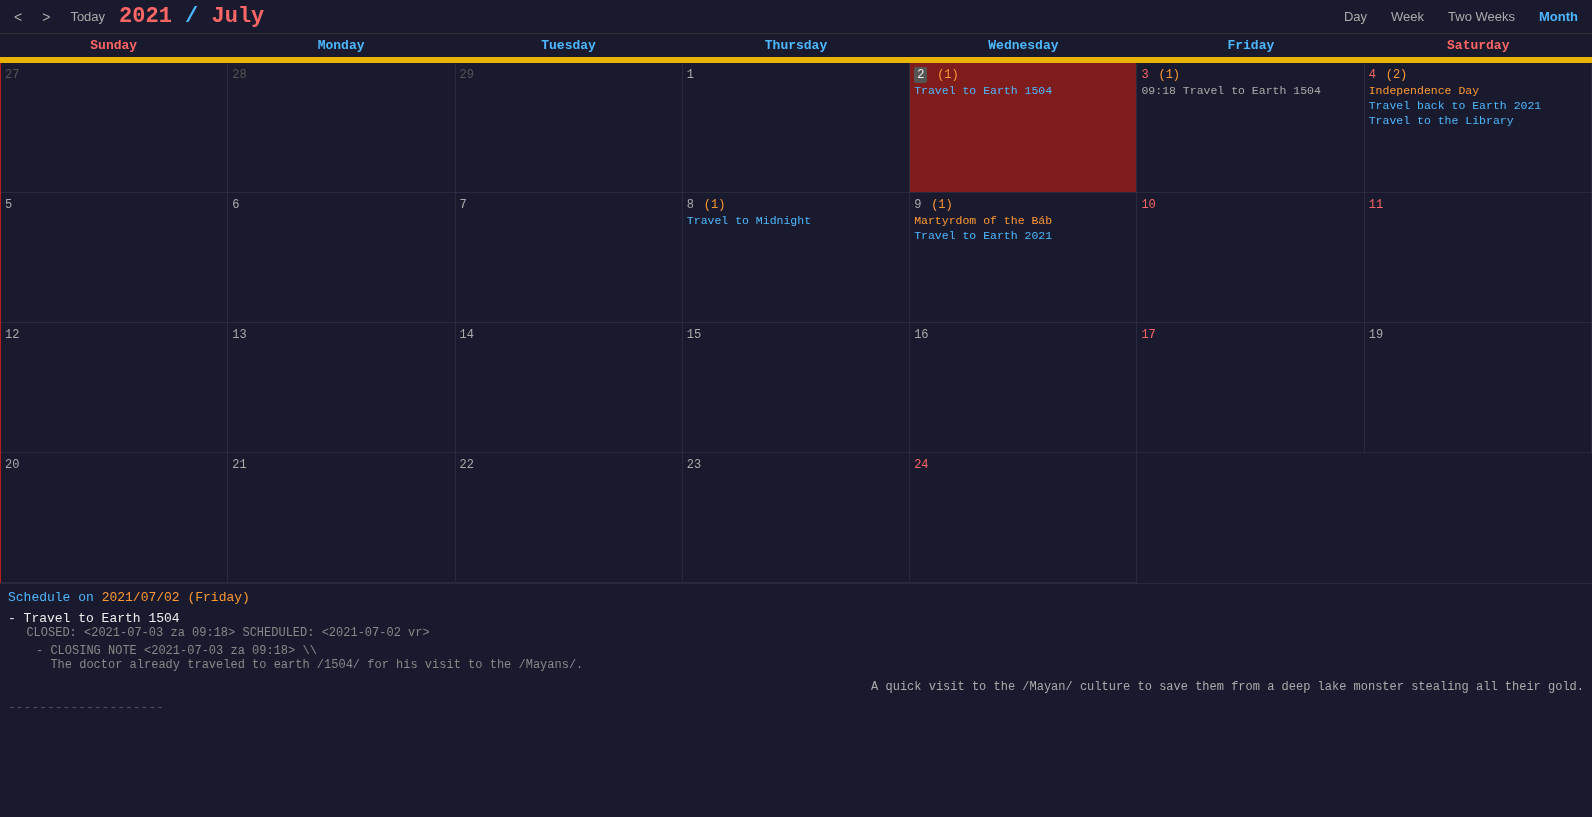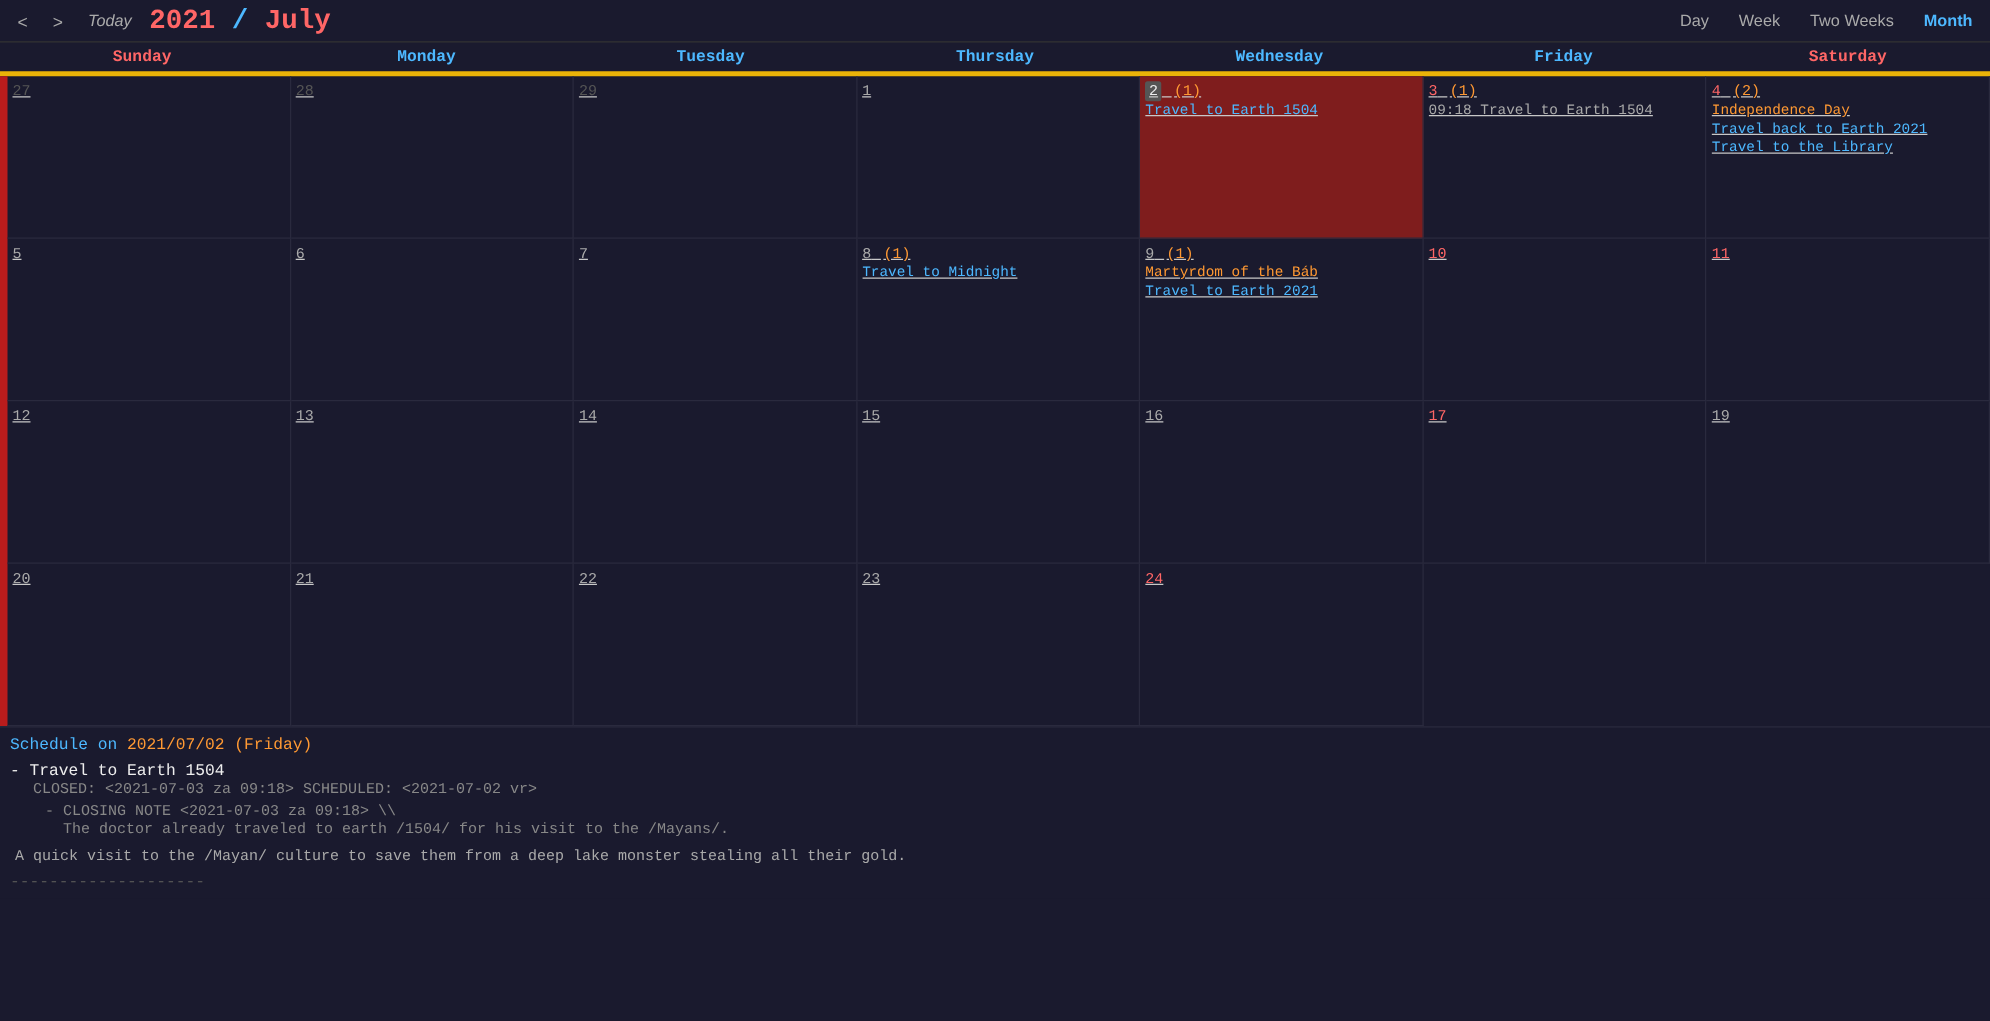--- a/index.html
+++ b/index.html
@@ -42,21 +42,20 @@
       font-size: 14px;
       padding: 2px 6px;
     }
     .today-btn {
       background: none;
       border: none;
       color: #aaa;
       cursor: pointer;
       font-size: 13px;
       padding: 2px 6px;
-      font-style: italic;
     }
     .header-right {
       display: flex;
       align-items: flex-end;
       gap: 12px;
     }
     .view-btn {
       background: none;
       border: none;
       color: #aaa;
@@ -65,38 +64,37 @@
       padding: 2px 6px;
     }
     .view-btn.active {
       color: #4db8ff;
       font-weight: bold;
     }
 
     .day-headers {
       display: grid;
       grid-template-columns: repeat(7, 1fr);
-      border-bottom: 4px solid #eab308;
+      border-bottom: 6px solid #eab308;
     }
     .day-header {
       text-align: center;
       padding: 4px 0;
       font-size: 13px;
       font-weight: bold;
     }
     .day-header.sunday { color: #ff6666; }
     .day-header.saturday { color: #ff6666; }
     .day-header.weekday { color: #4db8ff; }
 
     .calendar-grid {
       display: grid;
       grid-template-columns: repeat(7, 1fr);
       grid-template-rows: repeat(4, 130px);
-      border-left: 6px solid #b91c1c;
-      text-decoration: underline;
+      border-left: 1px solid #b91c1c;
     }
 
     .cal-cell {
       border-right: 1px solid #2a2a3e;
       border-bottom: 1px solid #2a2a3e;
       padding: 4px;
       vertical-align: top;
       min-height: 130px;
       position: relative;
     }
@@ -322,16 +320,16 @@
   <div class="schedule-title">
     Schedule on <span>2021/07/02 (Friday)</span>
   </div>
   <div class="schedule-entry">
     <div class="schedule-entry-title">- Travel to Earth 1504</div>
     <div class="schedule-meta">&nbsp;&nbsp;CLOSED: &lt;2021-07-03 za 09:18&gt; SCHEDULED: &lt;2021-07-02 vr&gt;</div>
     <div style="margin-top:4px;">
       <div class="schedule-note">- CLOSING NOTE &lt;2021-07-03 za 09:18&gt; \\</div>
       <div class="schedule-note">&nbsp;&nbsp;The doctor already traveled to earth /1504/ for his visit to the /Mayans/.</div>
     </div>
-    <div class="schedule-desc" style="margin-top:8px;">A quick visit to the /Mayan/ culture to save them from a deep lake monster stealing all their gold.</div>
+    <div class="schedule-desc" style="margin-top:8px;text-align:right;">A quick visit to the /Mayan/ culture to save them from a deep lake monster stealing all their gold.</div>
   </div>
   <div class="schedule-separator">--------------------</div>
 </div>
 
 </body></html>

